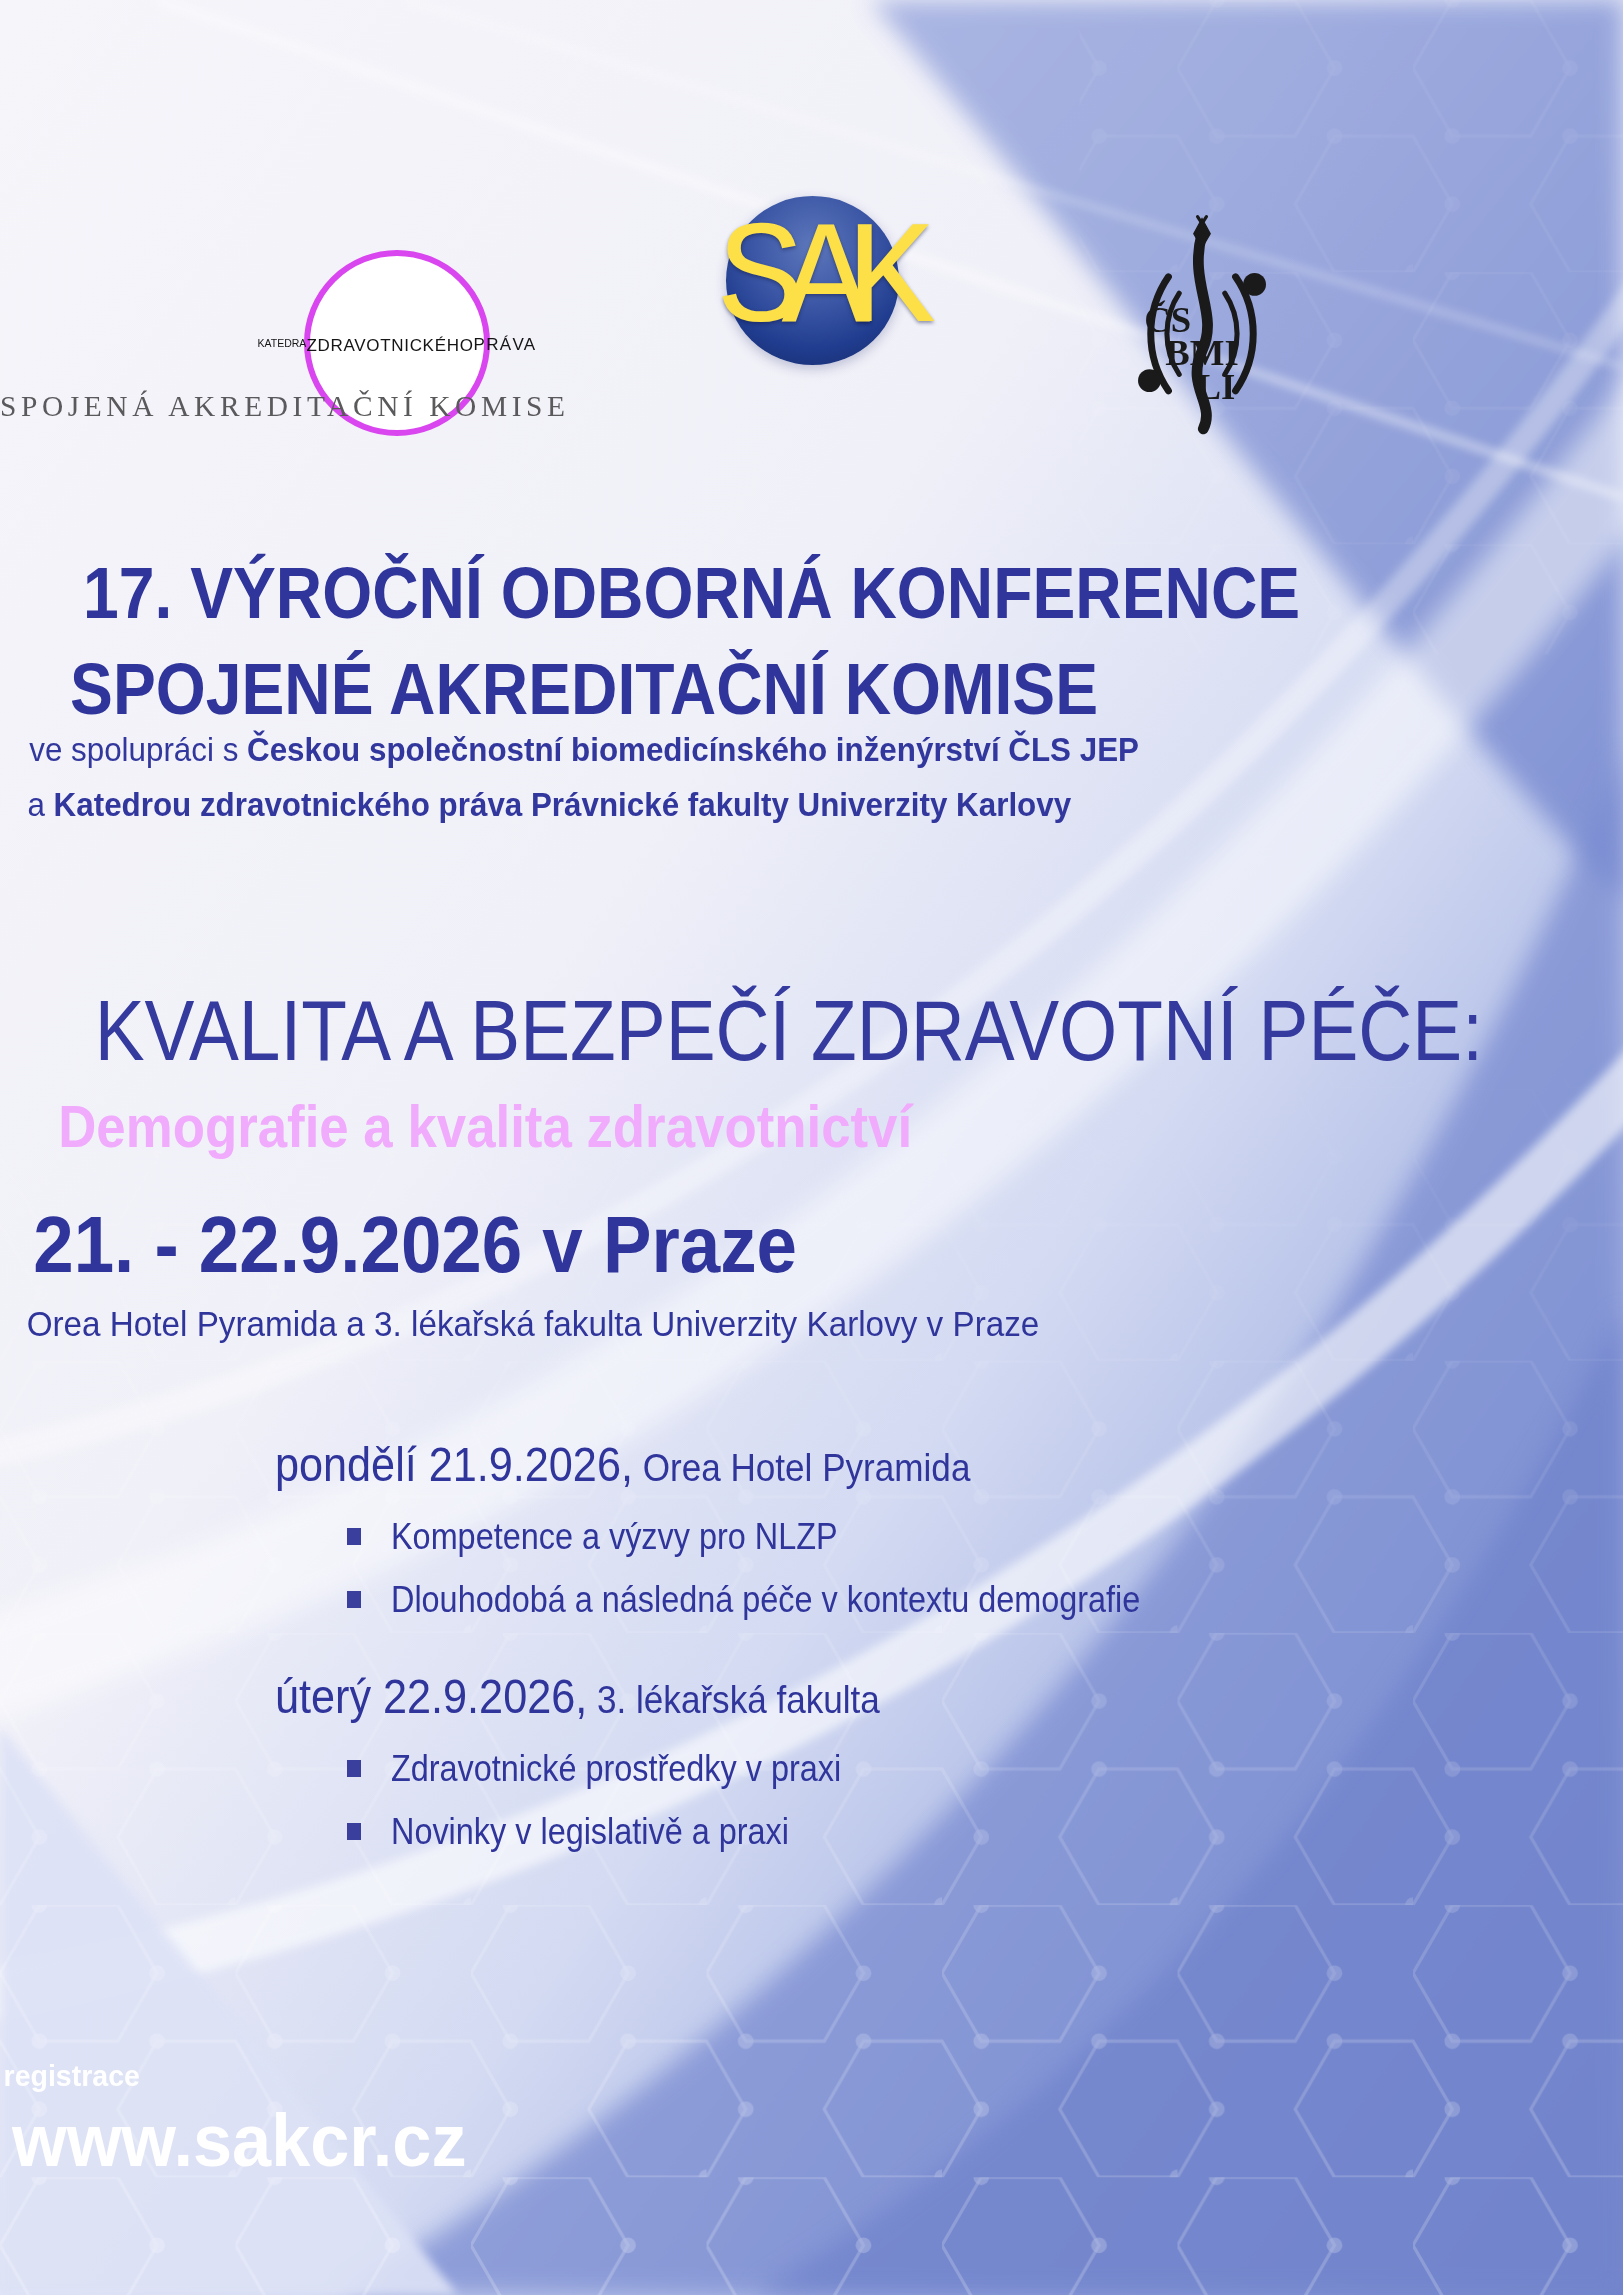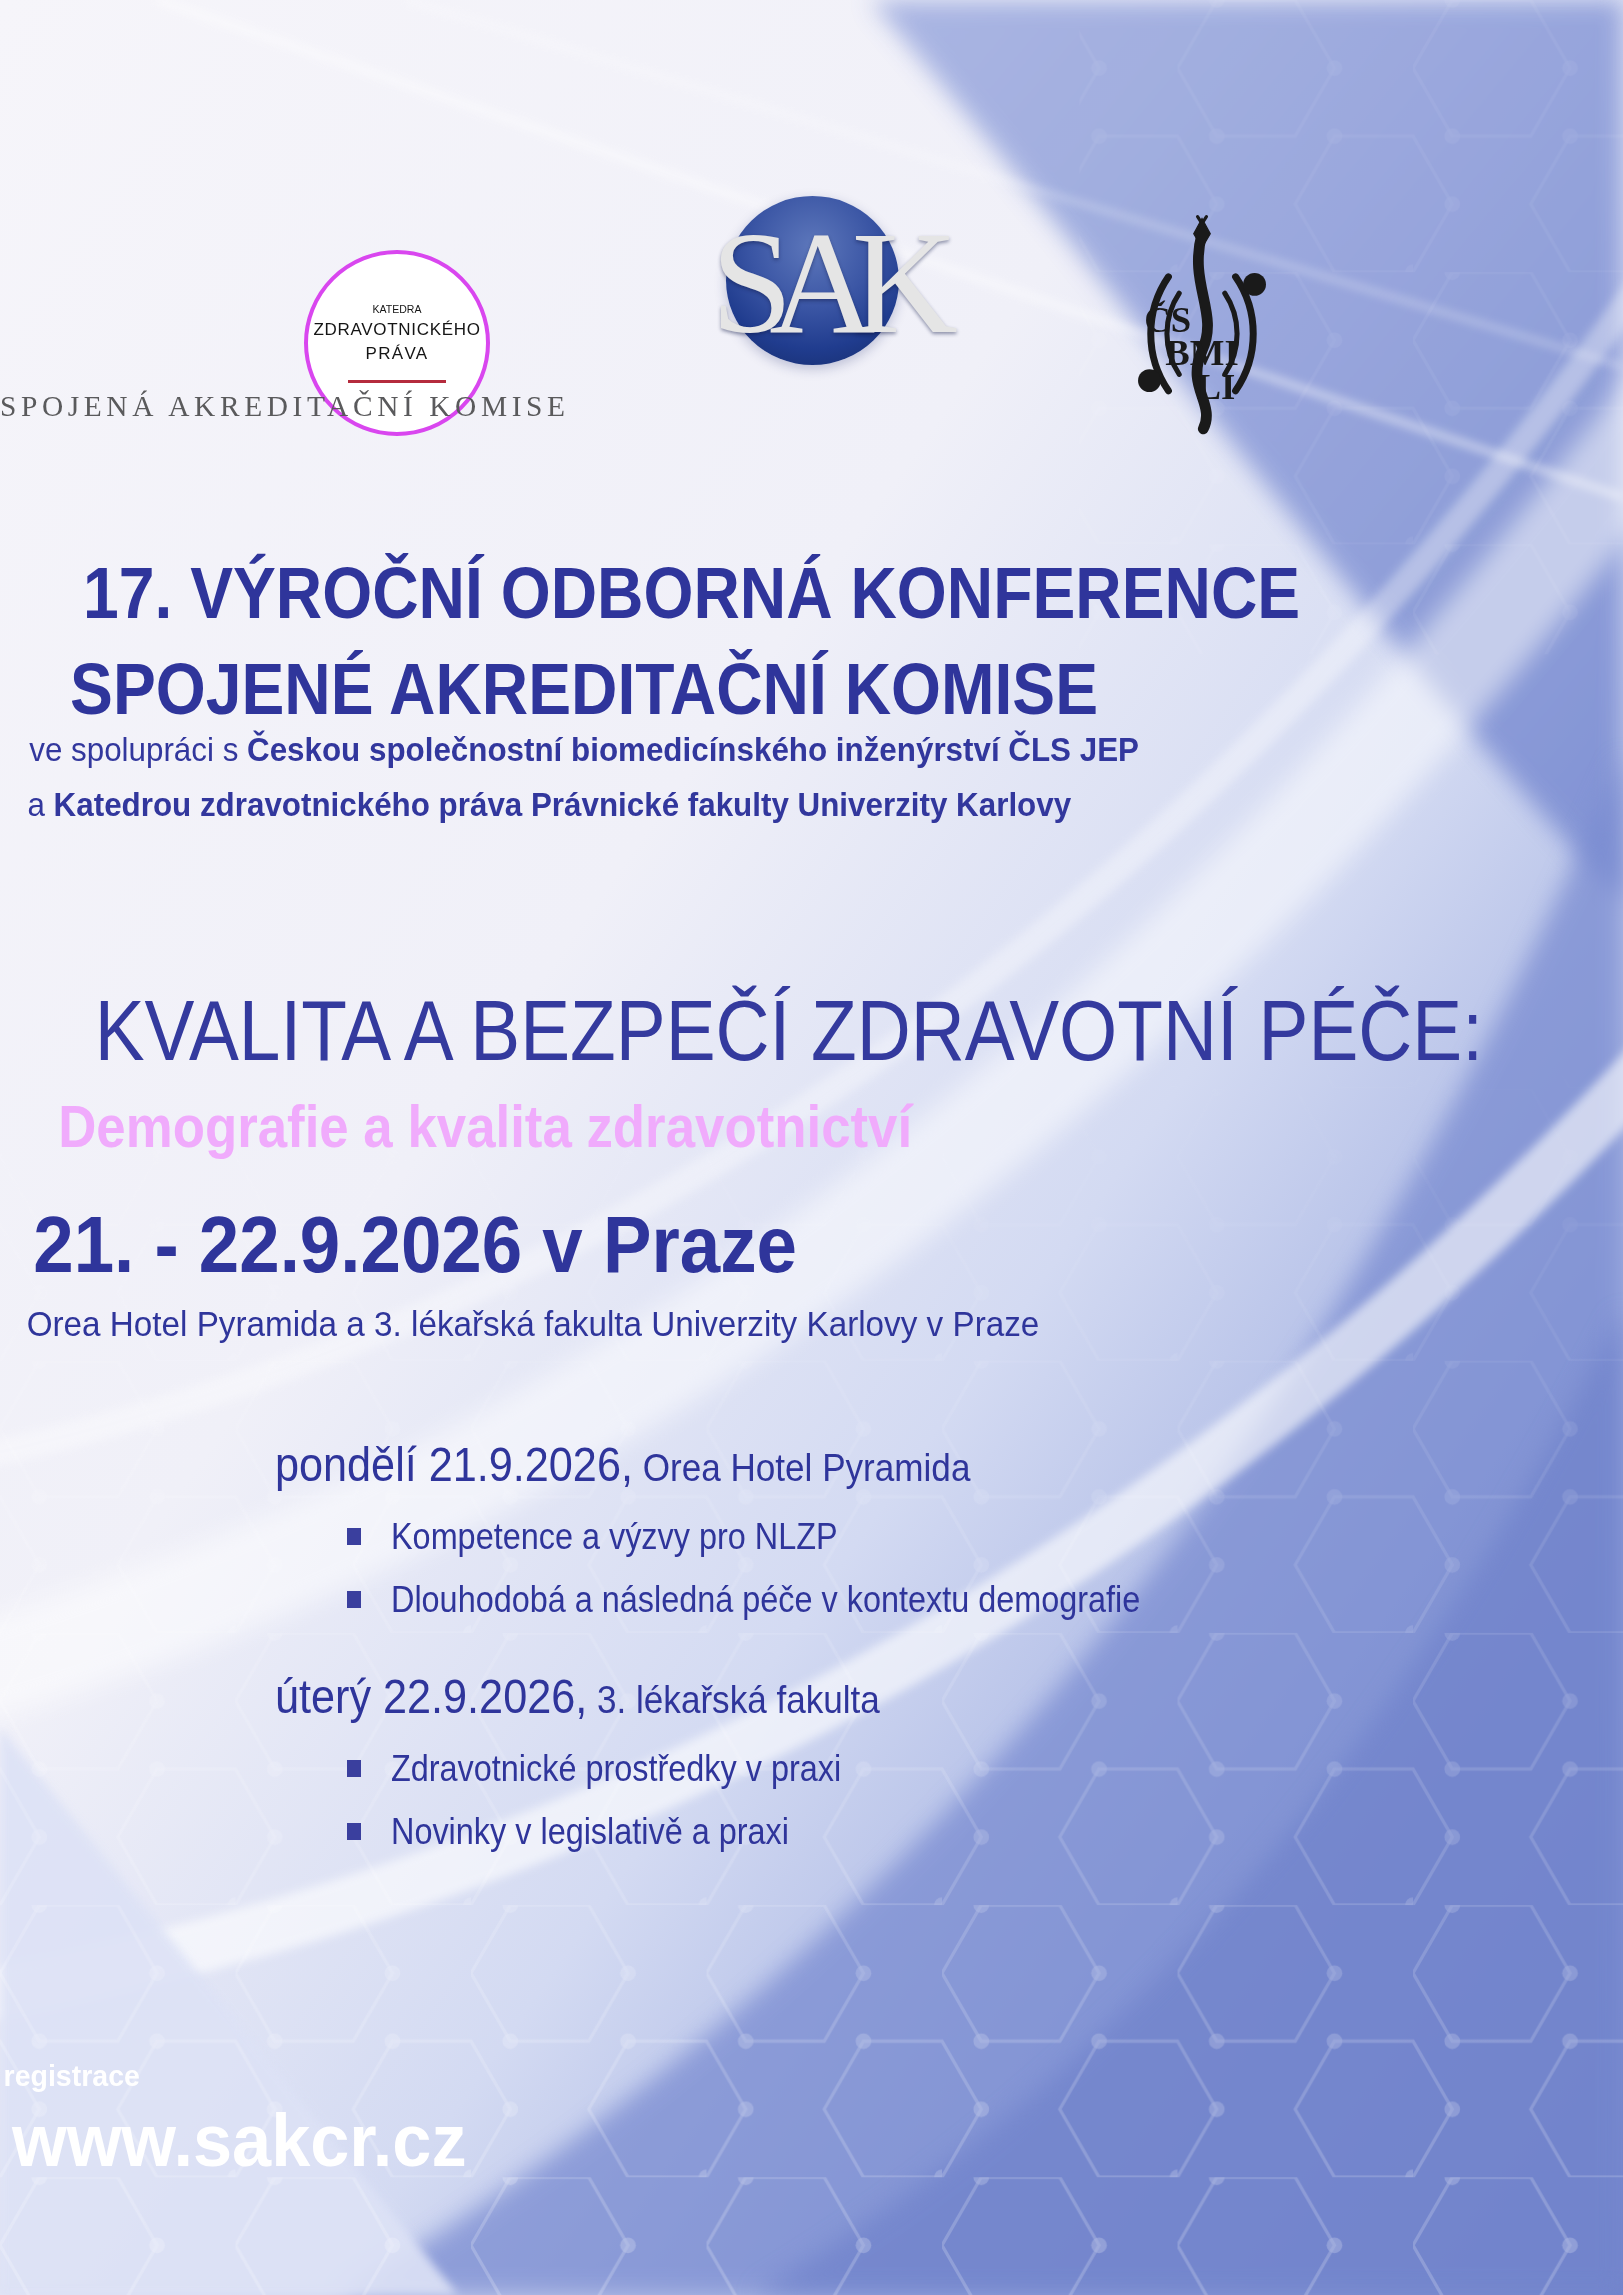--- a/index.html
+++ b/index.html
@@ -12,38 +12,38 @@
   }
   .bg{position:absolute;inset:0;width:100%;height:100%;display:block;}
   .abs{position:absolute;}
   .centered{left:0;right:0;text-align:left;}
   .cond{display:inline-block;transform:scaleX(.88);transform-origin:center;}
   .cond-l{display:inline-block;transform:scaleX(.9);transform-origin:left center;}
 
   
   .katedra{
     left:304px;top:250px;width:186px;height:186px;
-    background:#fff;border:4px solid #d946ef;border-radius:50%;
-    display:flex;flex-direction:column;align-items:center;justify-content:center;
+    background:#fff;border:6px solid #d946ef;border-radius:50%;
+    display:flex;align-items:center;justify-content:center;
     color:#151515;box-sizing:border-box;
   }
   .katedra .l2{font-size:17px;letter-spacing:0.7px;margin-top:5.2px;}
   .katedra .l3{font-size:17px;letter-spacing:1.3px;margin-top:3.9px;}
   .katedra .redline{width:98px;height:3.3px;background:#b52b3d;margin-top:15.7px;}
 
   .sak-sphere{
     left:726px;top:196px;width:173px;height:169px;border-radius:50%;
     background:radial-gradient(circle at 50% 30%,#5d77bb 0%,#3a55a4 42%,#203c8e 70%,#152a66 100%);
     box-shadow:0 3.9px 11.8px rgba(30,45,110,.25);
   }
   .sak-letters{
     left:711px;top:191px;width:206px;height:196px;
-    font-family:Liberation Serif, serif;
+    font-family:Liberation Mono, monospace;
     font-size:147px;line-height:183px;text-align:center;
-    color:#e5e5e5;letter-spacing:-.16em;
+    color:#fde047;letter-spacing:-.16em;
     text-shadow:0 2px 3.9px rgba(15,25,70,.45);
   }
   .sak-wordmark{
     top:390px;
     font-family:"Liberation Serif",serif;
     font-size:29.4px;letter-spacing:4.6px;color:#5a5a5c;
   }
 
   .csbmi{left:1107px;top:211px;width:190px;height:226px;}
 

